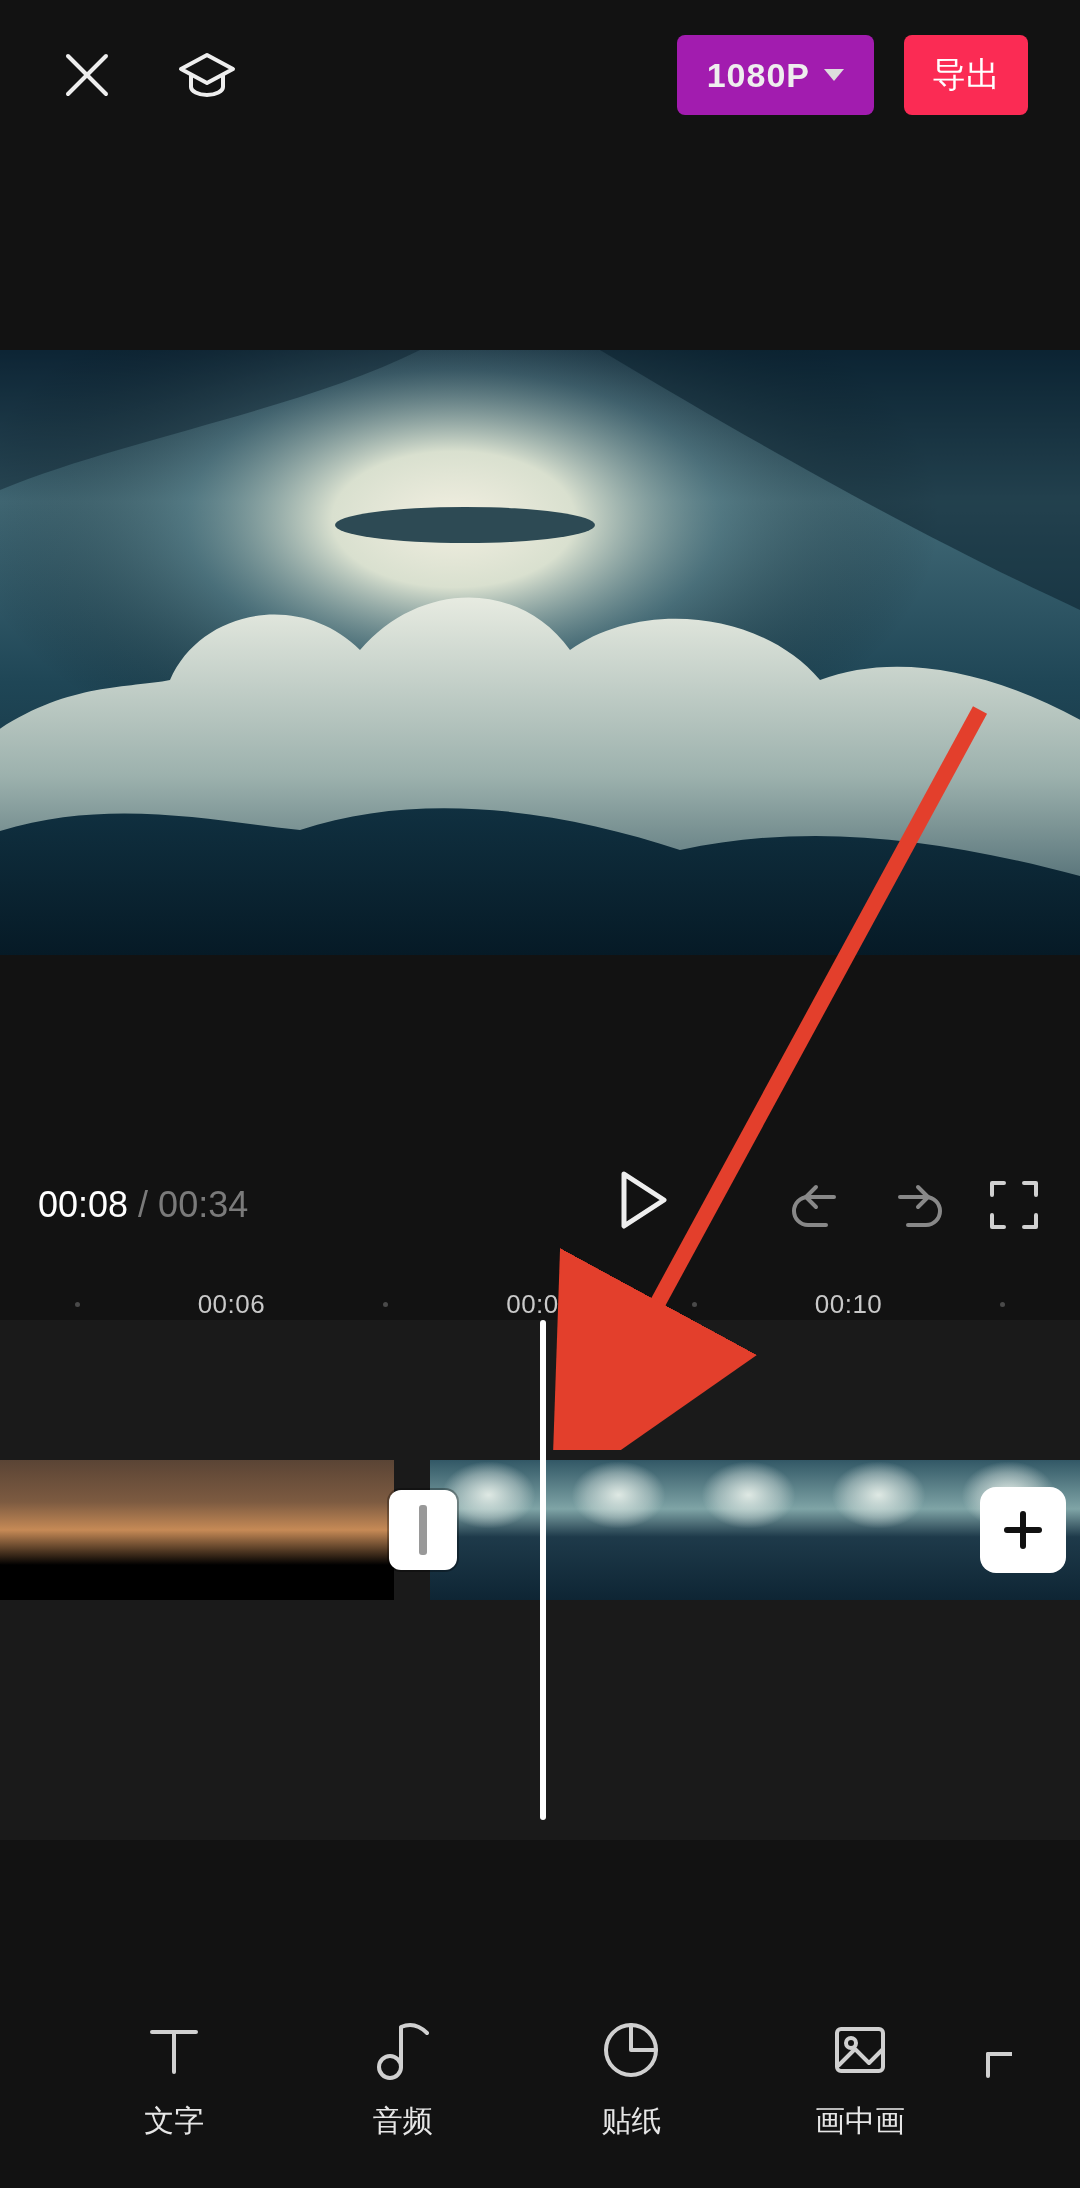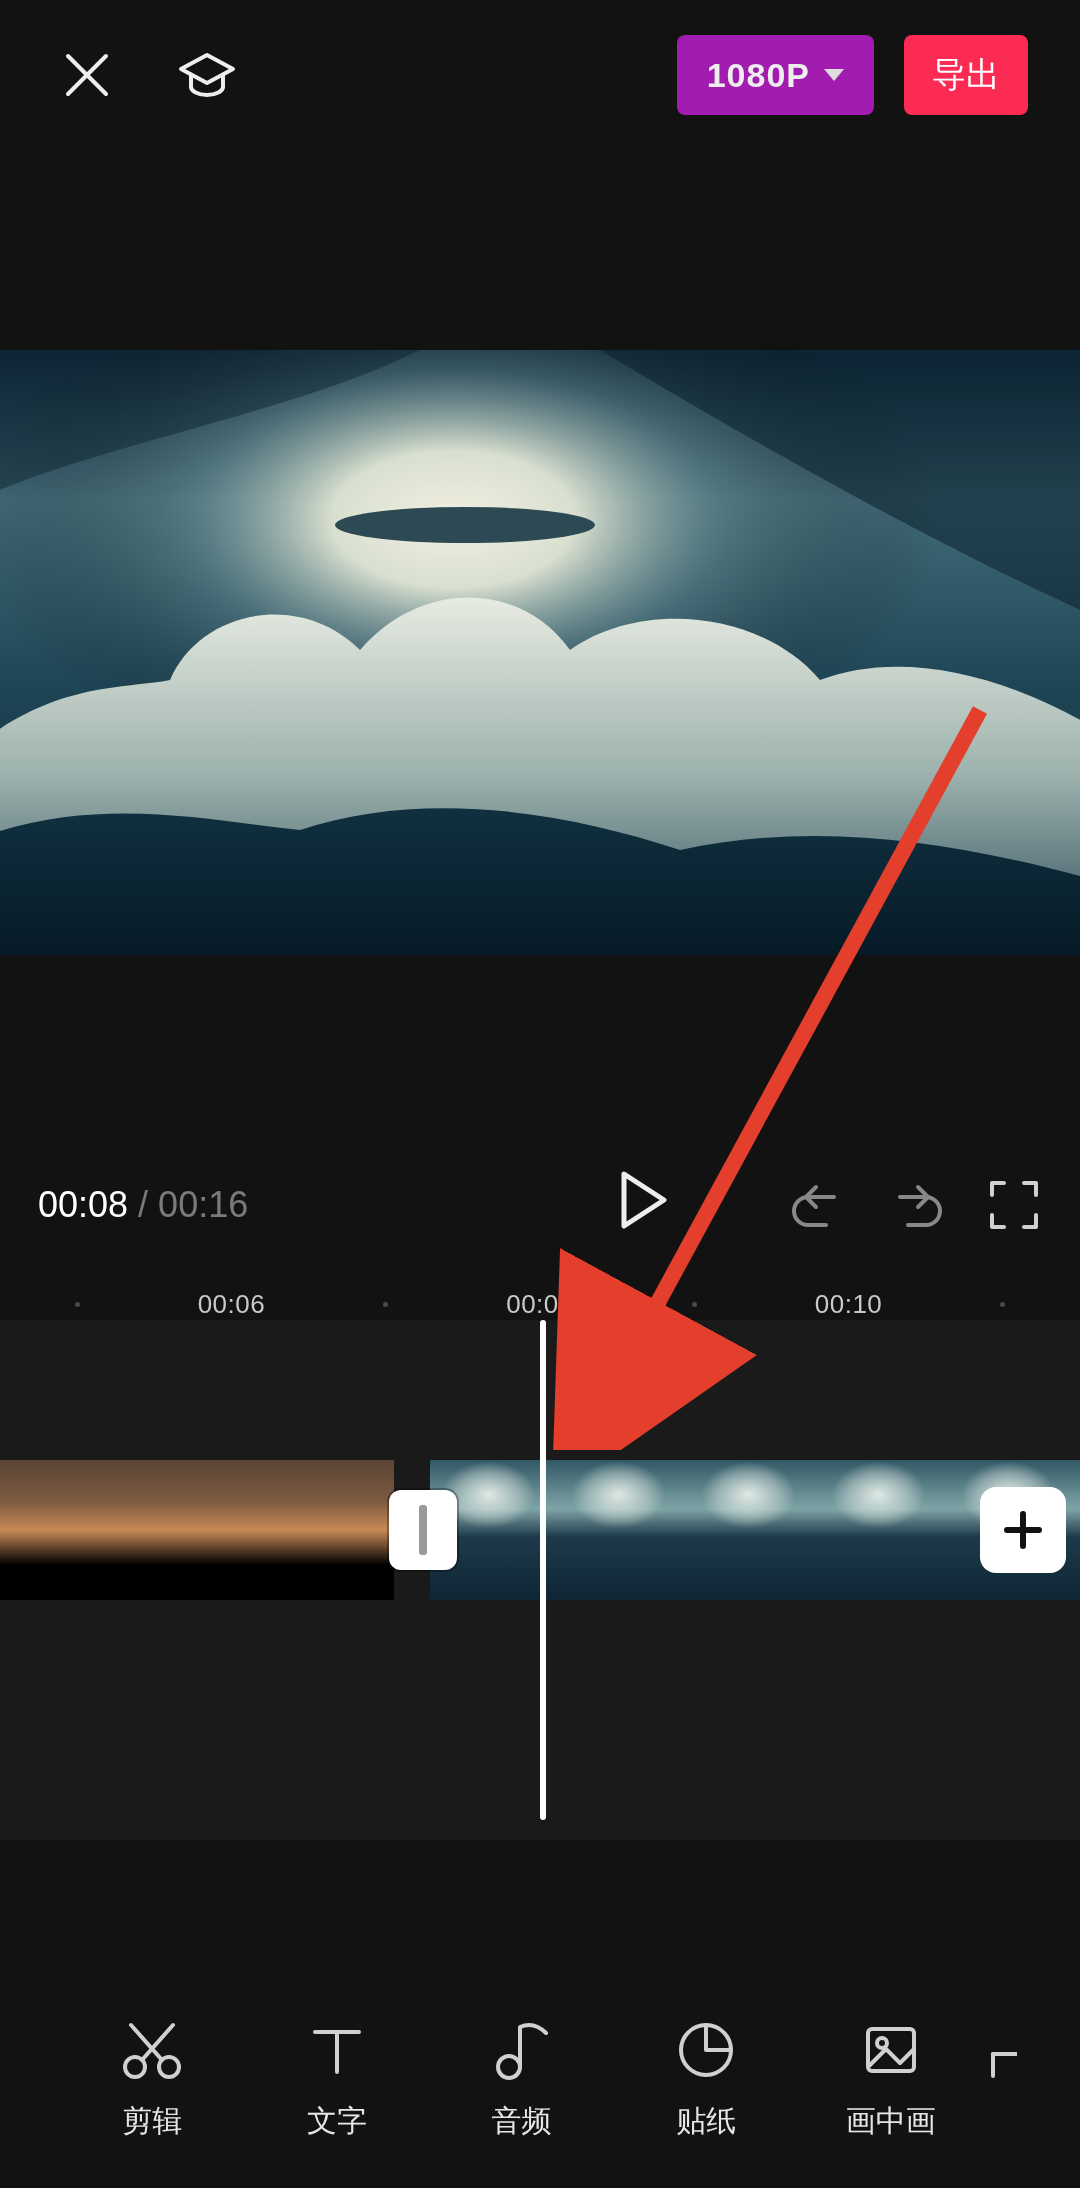--- a/index.html
+++ b/index.html
@@ -190,21 +190,21 @@
 
     <path d="M 600 0 L 1080 0 L 1080 260 C 950 200 800 120 600 0 Z" fill="#0a1f2c" opacity="0.55"></path>
     <path d="M 0 0 L 420 0 C 300 60 120 90 0 140 Z" fill="#0a1f2c" opacity="0.45"></path>
   </svg>
 </div>
 
 <div class="controls-row">
   <div class="time-display">
     <span class="time-current">00:08</span>
     <span class="time-sep">/</span>
-    <span class="time-total">00:16</span>
+    <span class="time-total">00:34</span>
   </div>
   <div class="ctrl-spacer1"></div>
   <div class="play-btn">
     <svg width="50" height="60" viewBox="0 0 50 60">
       <polygon points="6,4 46,30 6,56" fill="none" stroke="#eee" stroke-width="5" stroke-linejoin="round"></polygon>
     </svg>
   </div>
   <div class="ctrl-spacer2"></div>
   <div class="ctrl-icon">
     <svg width="56" height="56" viewBox="0 0 56 56" class="s-icon-dim">
@@ -279,31 +279,20 @@
     <marker id="ah" viewBox="0 0 20 20" refX="10" refY="10" markerWidth="14" markerHeight="14" orient="auto">
       <path d="M 0 0 L 20 10 L 0 20 Z" fill="#e33f2c"></path>
     </marker>
   </defs>
   <line x1="430" y1="10" x2="55" y2="700" stroke="#e33f2c" stroke-width="16" marker-end="url(#ah)"></line>
 </svg>
 
 <div class="bottombar">
   <div class="tool">
     <div class="ti">
-      <svg width="66" height="66" viewBox="0 0 66 66" class="s-icon-thin">
-        <circle cx="16" cy="50" r="10"></circle>
-            <circle cx="50" cy="50" r="10"></circle>
-        <line x1="23" y1="43" x2="54" y2="8"></line>
-            <line x1="43" y1="43" x2="12" y2="8"></line>
-      </svg>
-    </div>
-    <div class="tl">剪辑</div>
-  </div>
-  <div class="tool">
-    <div class="ti">
       <svg width="60" height="60" viewBox="0 0 60 60" class="s-icon-thin">
         <line x1="8" y1="12" x2="52" y2="12"></line>
         <line x1="30" y1="12" x2="30" y2="52"></line>
       </svg>
     </div>
     <div class="tl">文字</div>
   </div>
   <div class="tool">
     <div class="ti">
       <svg width="62" height="66" viewBox="0 0 62 66" class="s-icon-thin">

